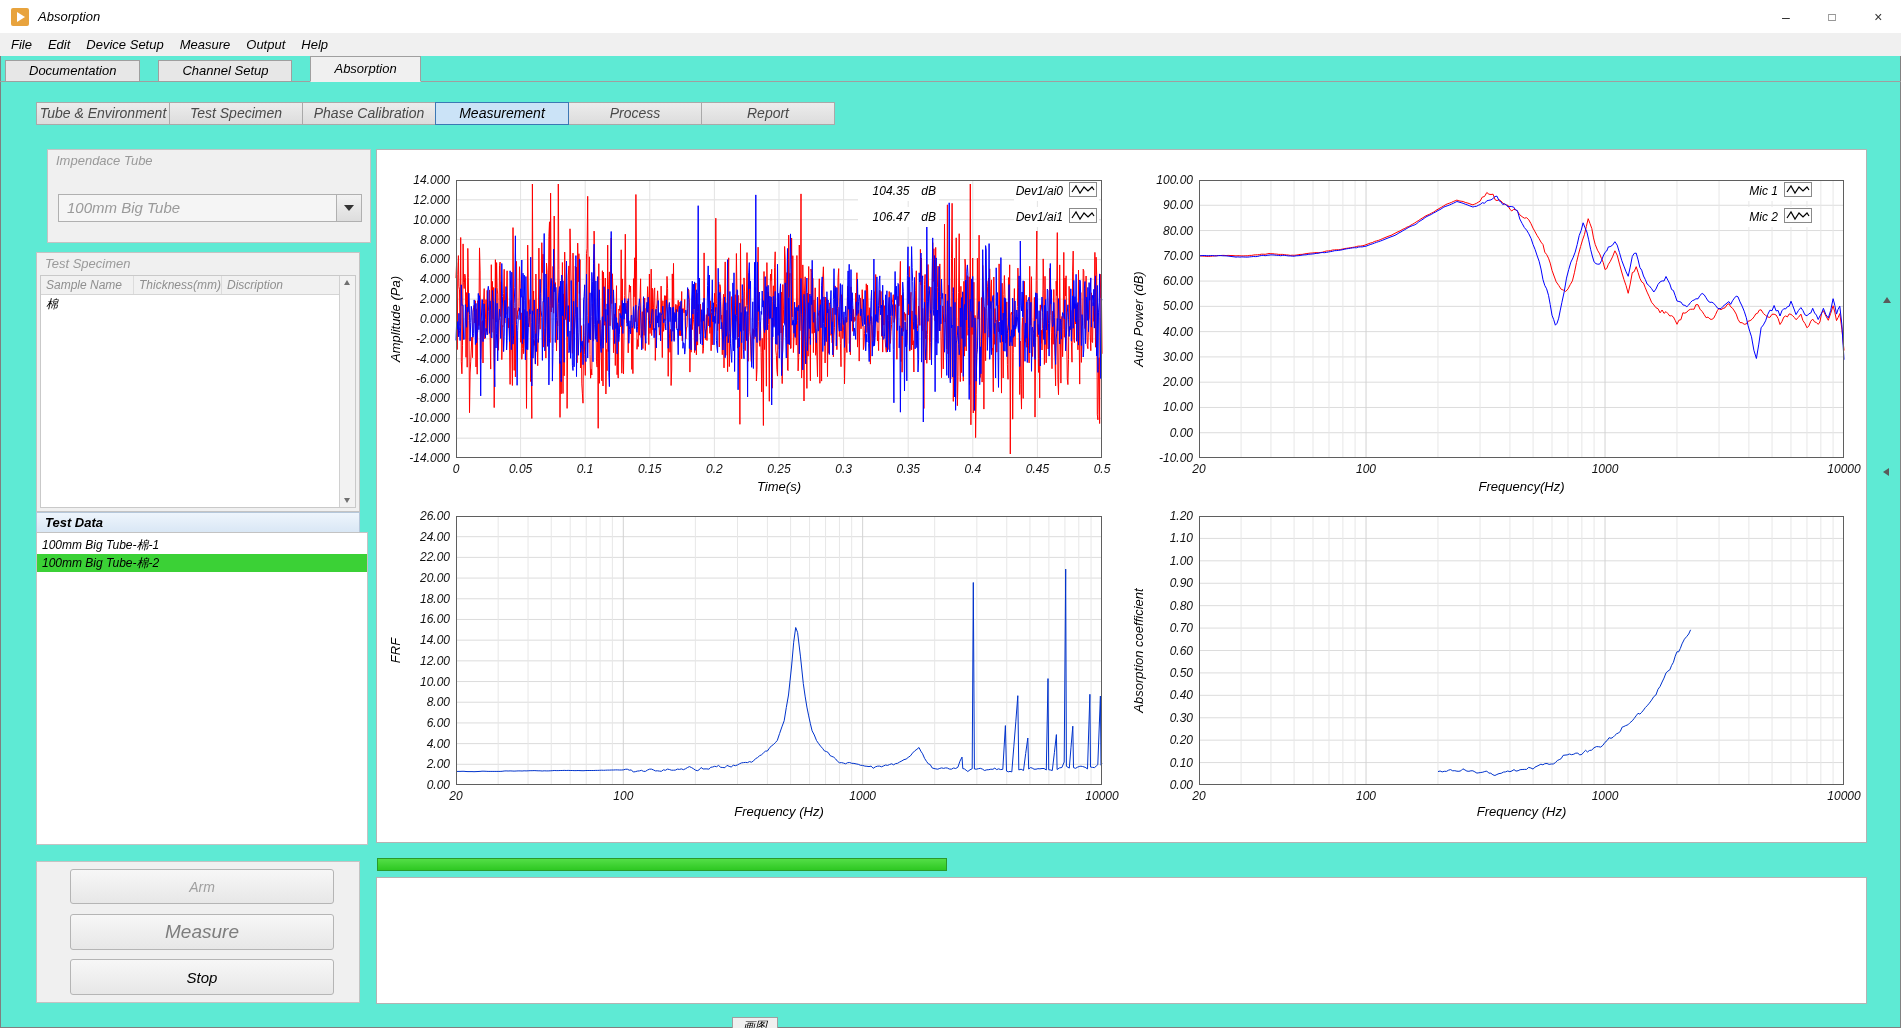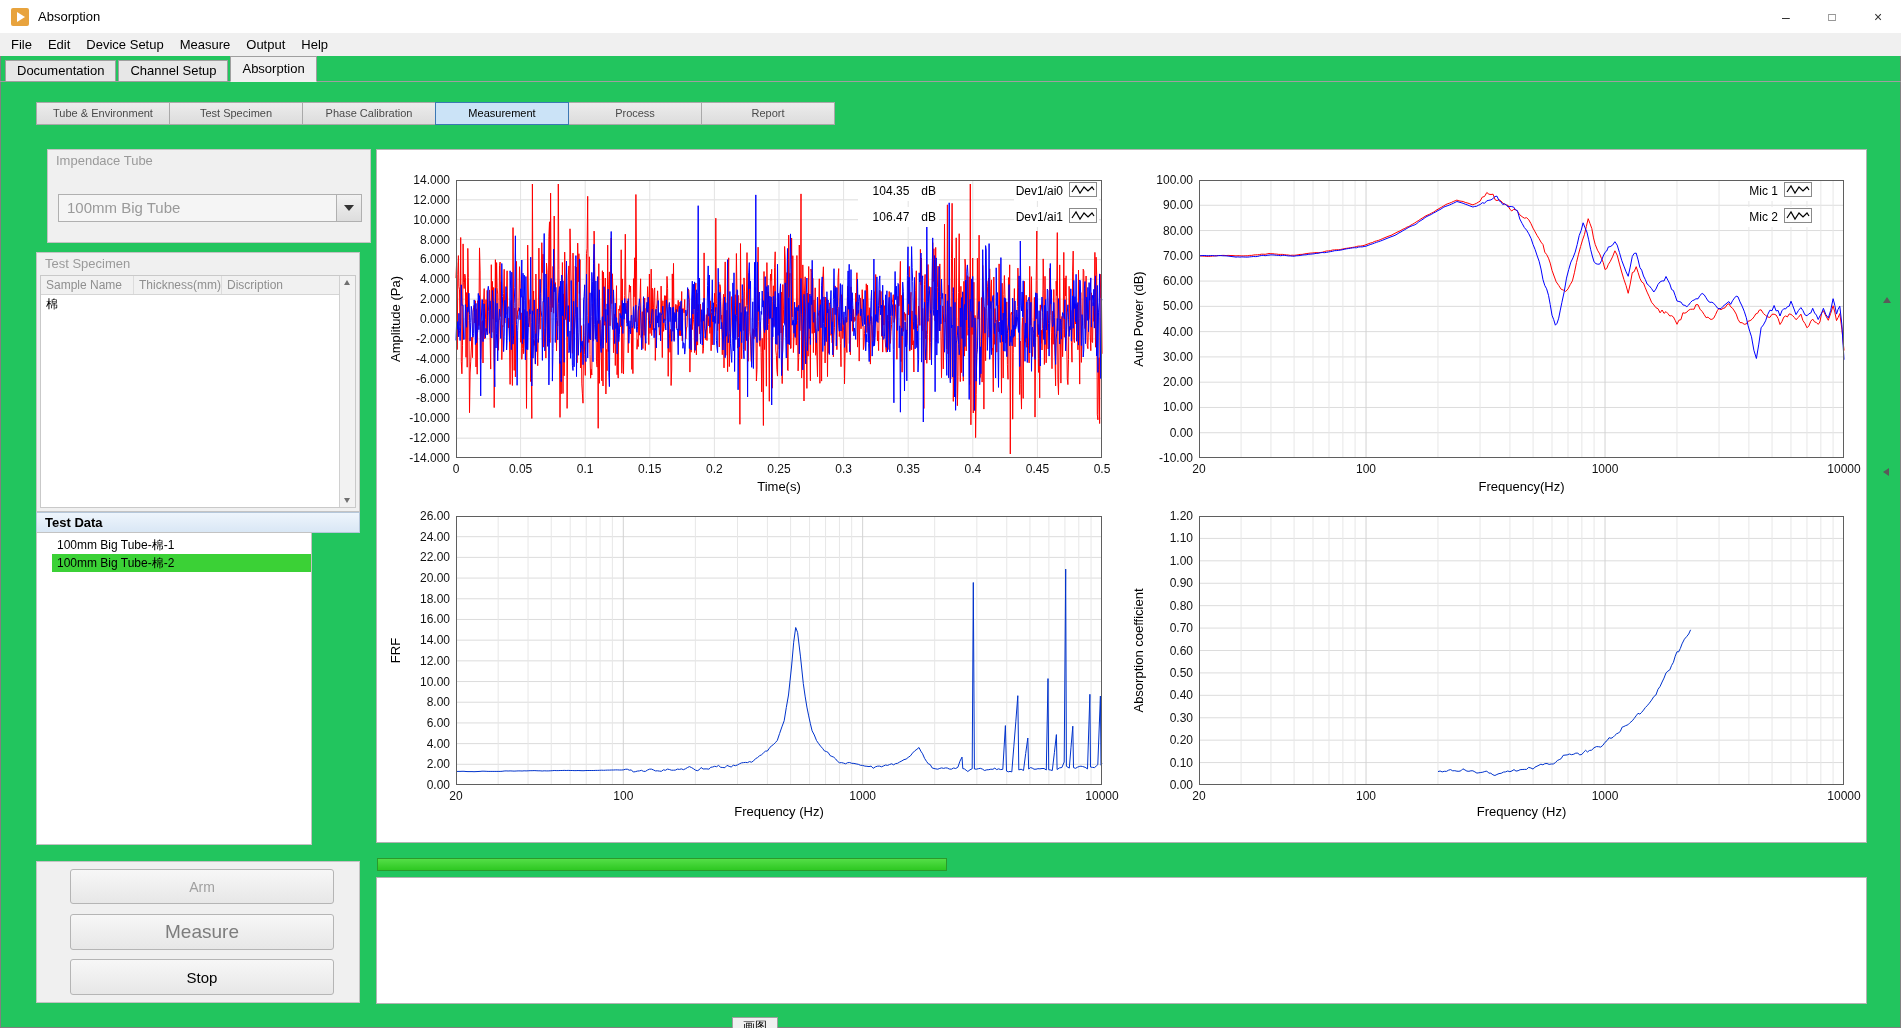--- a/index.html
+++ b/index.html
@@ -1,39 +1,39 @@
 <!DOCTYPE html>
 <html><head>
 <meta charset="utf-8">
 <style>
   html,body{margin:0;padding:0;background:#d0d0d0;font-family:"Liberation Sans",sans-serif;}
-  #app{position:relative;width:1901px;height:1028px;background:#22c55e;overflow:hidden;outline:1px solid #808080;outline-offset:-1px;}
+  #app{position:relative;width:1901px;height:1028px;background:#5eead4;overflow:hidden;outline:1px solid #808080;outline-offset:-1px;font-style:italic;}
   svg{font-family:"Liberation Sans",sans-serif;}
 
   
   .titlebar{position:absolute;left:0;top:0;right:0;height:33px;background:#ffffff;display:flex;align-items:center;}
   .app-icon{width:18px;height:18px;margin-left:11px;background:#e8a33d;border-radius:2px;position:relative;flex:0 0 auto;}
   .app-icon .play{position:absolute;left:6px;top:4px;width:0;height:0;border-top:5px solid transparent;border-bottom:5px solid transparent;border-left:8px solid #ffffff;}
   .title-text{margin-left:9px;font-size:13px;color:#000;}
   .win-controls{margin-left:auto;display:flex;height:100%;}
   .win-btn{width:46px;height:100%;display:flex;align-items:center;justify-content:center;font-size:14px;color:#333;cursor:default;}
   .win-btn.max{font-size:12px;}
 
   
   .menubar{position:absolute;left:0;top:33px;right:0;height:23px;background:#f0f0f0;display:flex;align-items:center;padding-left:3px;}
   .menu-item{padding:0 8px;font-size:13px;color:#000;}
 
   
   .maintabs{position:absolute;left:0;top:56px;right:0;height:25px;display:flex;align-items:flex-end;padding-left:5px;border-bottom:1px solid #9f9f9f;}
-  .maintab{height:20px;line-height:20px;padding:0 11px;font-size:13px;color:#000;background:#e7e7e7;border:1px solid #9f9f9f;border-bottom:none;margin-right:2px;}
+  .maintab{height:20px;line-height:20px;padding:0 23px;font-size:13px;color:#000;background:#e7e7e7;border:1px solid #9f9f9f;border-bottom:none;margin-right:18px;}
   .maintab.active{height:24px;line-height:24px;background:#f0f0f0;margin-bottom:-1px;border-bottom:1px solid #f0f0f0;}
 
   
   .subtabs{position:absolute;left:36px;top:102px;display:flex;}
-  .subtab{width:134px;height:23px;line-height:21px;text-align:center;font-size:11px;color:#4a4a4a;background:linear-gradient(#ececec,#dcdcdc);border:1px solid #a9a9a9;box-sizing:border-box;margin-left:-1px;}
+  .subtab{width:134px;height:23px;line-height:21px;text-align:center;font-size:14px;color:#4a4a4a;background:linear-gradient(#ececec,#dcdcdc);border:1px solid #a9a9a9;box-sizing:border-box;margin-left:-1px;}
   .subtab:first-child{margin-left:0;}
   .subtab.active{background:#cbe3f7;border-color:#3c78b4;color:#000;position:relative;z-index:2;}
 
   
   .group{position:absolute;background:#f0f0f0;border:1px solid #c3c3c3;box-sizing:border-box;}
   .group-label{position:absolute;left:8px;top:3px;font-size:13px;color:#9a9a9a;}
   #grp-tube{left:36px;top:149px;width:324px;height:94px;margin-left:11px;}
   .dropdown{position:absolute;left:10px;top:44px;width:304px;height:28px;background:#f5f5f5;border:1px solid #b0b0b0;box-sizing:border-box;display:flex;}
   .dd-text{flex:1;line-height:26px;padding-left:8px;font-size:15px;color:#9a9a9a;white-space:nowrap;overflow:hidden;}
   .dd-btn{width:24px;border-left:1px solid #b0b0b0;background:linear-gradient(#f2f2f2,#dddddd);display:flex;align-items:center;justify-content:center;}
@@ -44,21 +44,21 @@
   .spec-header{display:flex;height:18px;background:#f1f1f1;border-bottom:1px solid #d5d5d5;}
   .spec-hcell{font-size:12px;color:#8f8f8f;padding:2px 0 0 5px;border-right:1px solid #dcdcdc;box-sizing:border-box;white-space:nowrap;overflow:hidden;}
   .col-sample{width:93px;}.col-thick{width:88px;}.col-desc{flex:1;border-right:none;}
   .spec-row{display:flex;height:16px;}
   .spec-cell{font-size:12px;color:#000;padding:1px 0 0 5px;box-sizing:border-box;}
   .vscroll{position:absolute;right:0;top:0;bottom:0;width:15px;background:#f2f2f2;border-left:1px solid #d0d0d0;}
   .vs-up{position:absolute;left:4px;top:4px;width:0;height:0;border-left:3px solid transparent;border-right:3px solid transparent;border-bottom:5px solid #707070;}
   .vs-down{position:absolute;left:4px;bottom:4px;width:0;height:0;border-left:3px solid transparent;border-right:3px solid transparent;border-top:5px solid #707070;}
 
   #testdata-header{position:absolute;left:36px;top:512px;width:324px;height:21px;background:linear-gradient(#eef5fc,#d9e7f5);border:1px solid #b5c7da;box-sizing:border-box;font-size:13px;font-weight:600;color:#000;padding:2px 0 0 8px;}
-  #testdata-list{position:absolute;left:36px;top:532px;width:276px;height:313px;background:#ffffff;border:1px solid #c3c3c3;box-sizing:border-box;padding-top:3px;padding-left:15px;}
+  #testdata-list{position:absolute;left:36px;top:532px;width:332px;height:313px;background:#ffffff;border:1px solid #c3c3c3;box-sizing:border-box;padding-top:3px;}
   .td-item{height:18px;line-height:18px;font-size:12px;color:#000;padding-left:5px;white-space:nowrap;overflow:hidden;}
   .td-item.selected{background:#3bd136;}
 
   #grp-buttons{left:36px;top:861px;width:324px;height:142px;}
   .panel-btn{position:absolute;left:33px;width:264px;background:linear-gradient(#f7f7f7,#e7e7e7);border:1px solid #b5b5b5;border-radius:3px;display:flex;align-items:center;justify-content:center;box-sizing:border-box;}
   #btn-arm{top:7px;height:35px;font-size:14px;color:#a0a0a0;}
   #btn-measure{top:52px;height:36px;font-size:19px;color:#7d7d7d;}
   #btn-stop{top:97px;height:36px;font-size:15px;color:#000;}
 
   

